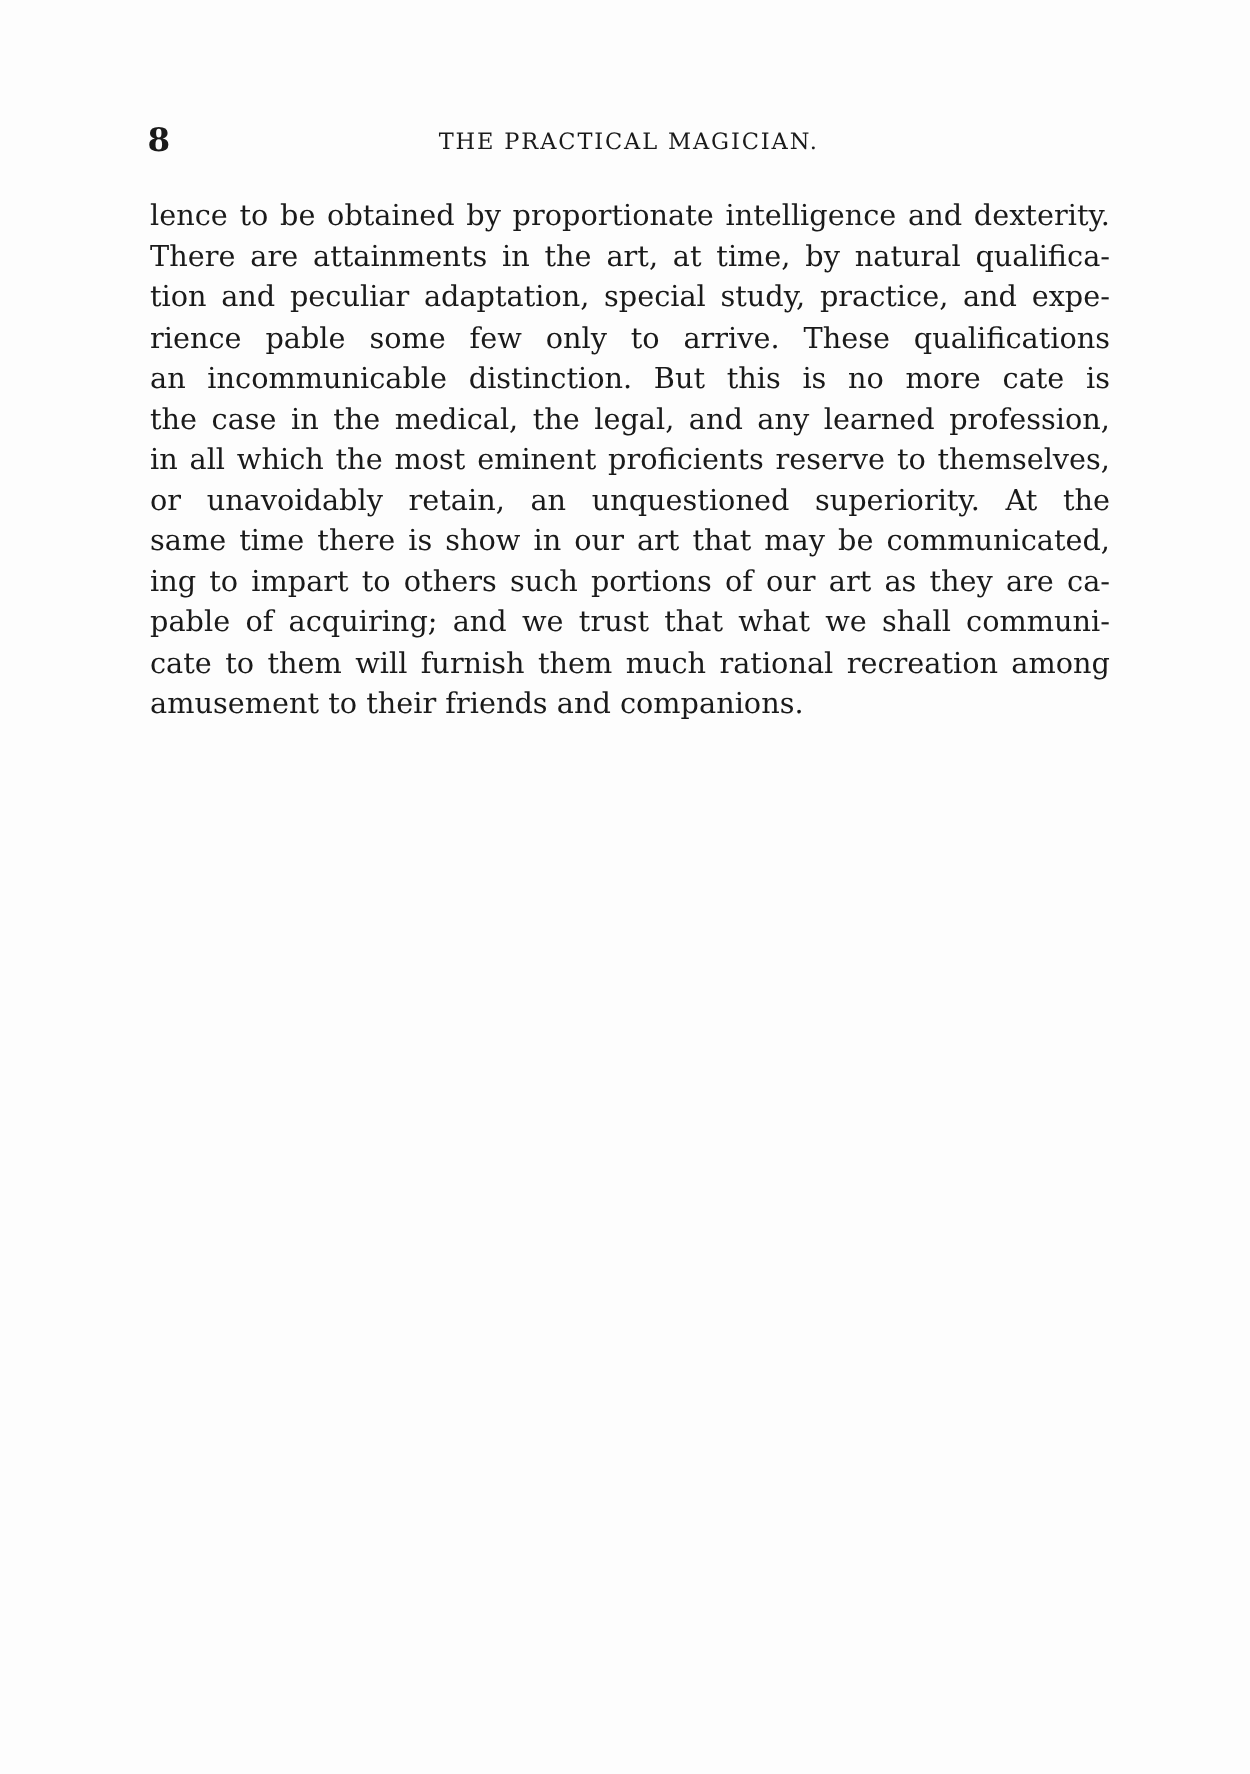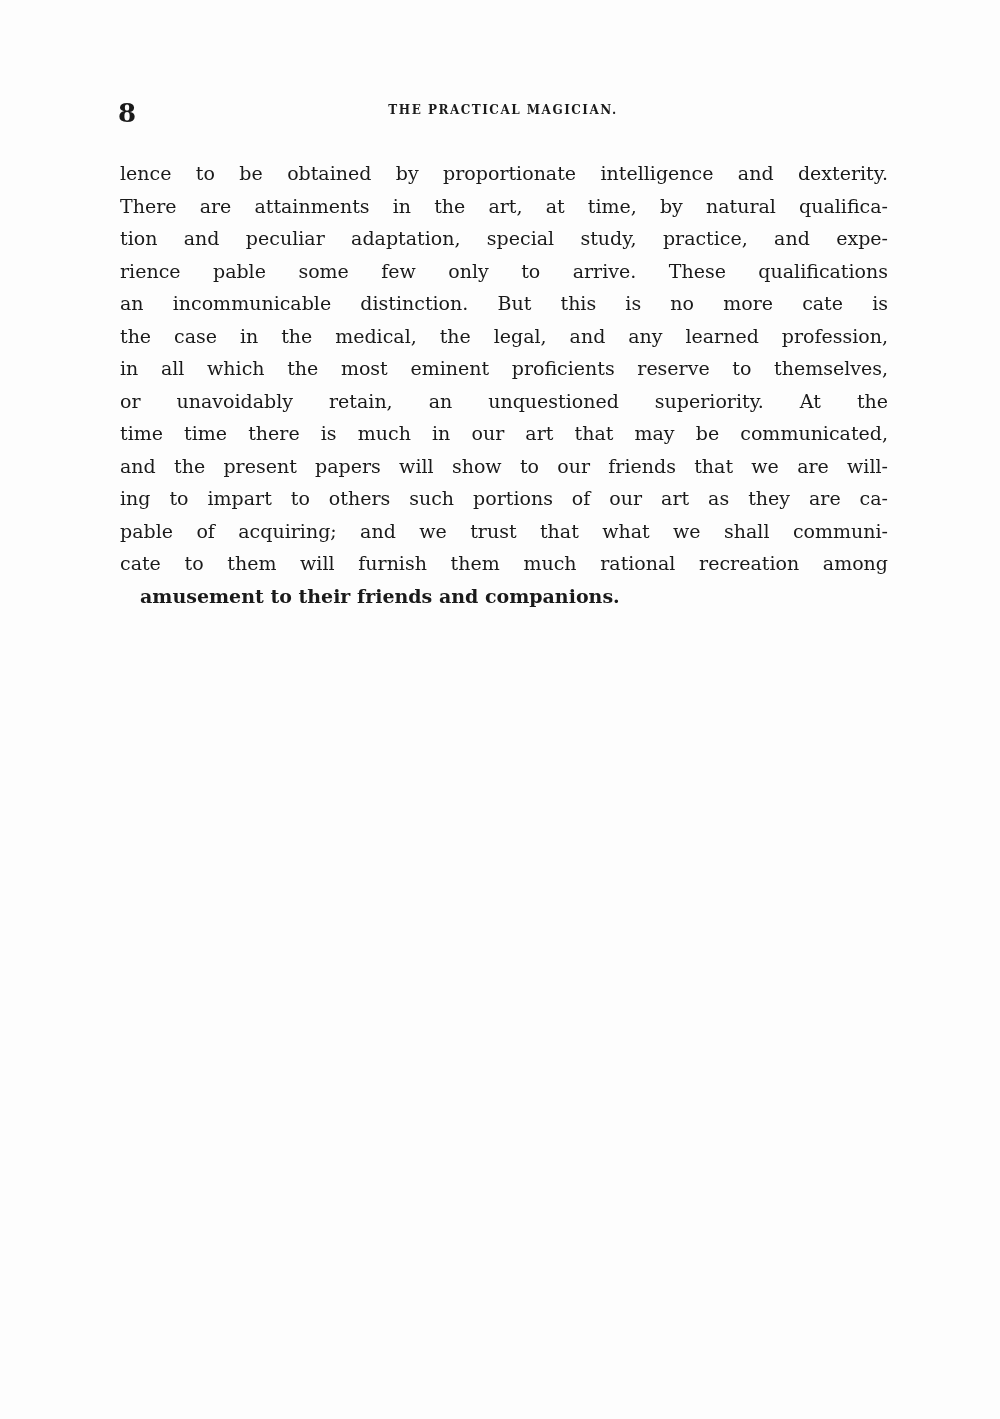--- a/index.html
+++ b/index.html
@@ -13,48 +13,47 @@
   }
   .page-header {
     position: absolute; left: 118px; top: 98px; width: 770px; height: 36px;
   }
   .page-number {
     position: absolute; left: 0; top: 0;
     font-size: 26px; font-weight: bold;
   }
   .running-head {
     position: absolute; left: 0; right: 0; top: 5px; text-align: center;
-    font-size: 12px; letter-spacing: 1.5px; font-weight: bold;
+    font-size: 18px; letter-spacing: 1.5px; font-weight: normal;
   }
   .body-text {
     position: absolute; left: 120px; top: 157px; width: 768px;
   }
   .line {
     display: block; height: 32.5px; line-height: 32.5px;
-    font-size: 19px; white-space: nowrap;
+    font-size: 23px; white-space: nowrap;
     text-align: justify; text-align-last: justify;
   }
-  .line.last { text-align-last: left; font-weight: bold; margin-left: 20px; }
+  .line.last { text-align-last: left; font-weight: normal; }
 </style>
 </head>
 <body>
 
 <div class="page-header">
   <span class="page-number">8</span>
   <div class="running-head">THE PRACTICAL MAGICIAN.</div>
 </div>
 
 <div class="body-text">
   <span class="line">lence to be obtained by proportionate intelligence and dexterity.</span>
   <span class="line">There are attainments in the art, at time, by natural qualifica-</span>
   <span class="line">tion and peculiar adaptation, special study, practice, and expe-</span>
   <span class="line">rience pable some few only to arrive. These qualifications</span>
   <span class="line">an incommunicable distinction. But this is no more cate is</span>
   <span class="line">the case in the medical, the legal, and any learned profession,</span>
   <span class="line">in all which the most eminent proficients reserve to themselves,</span>
   <span class="line">or unavoidably retain, an unquestioned superiority. At the</span>
-  <span class="line">time time there is much in our art that may be communicated,</span>
-  <span class="line">and the present papers will show to our friends that we are will-</span>
+  <span class="line">same time there is show in our art that may be communicated,</span>
   <span class="line">ing to impart to others such portions of our art as they are ca-</span>
   <span class="line">pable of acquiring; and we trust that what we shall communi-</span>
   <span class="line">cate to them will furnish them much rational recreation among</span>
   <span class="line last">amusement to their friends and companions.</span>
 </div>
 
 </body></html>

